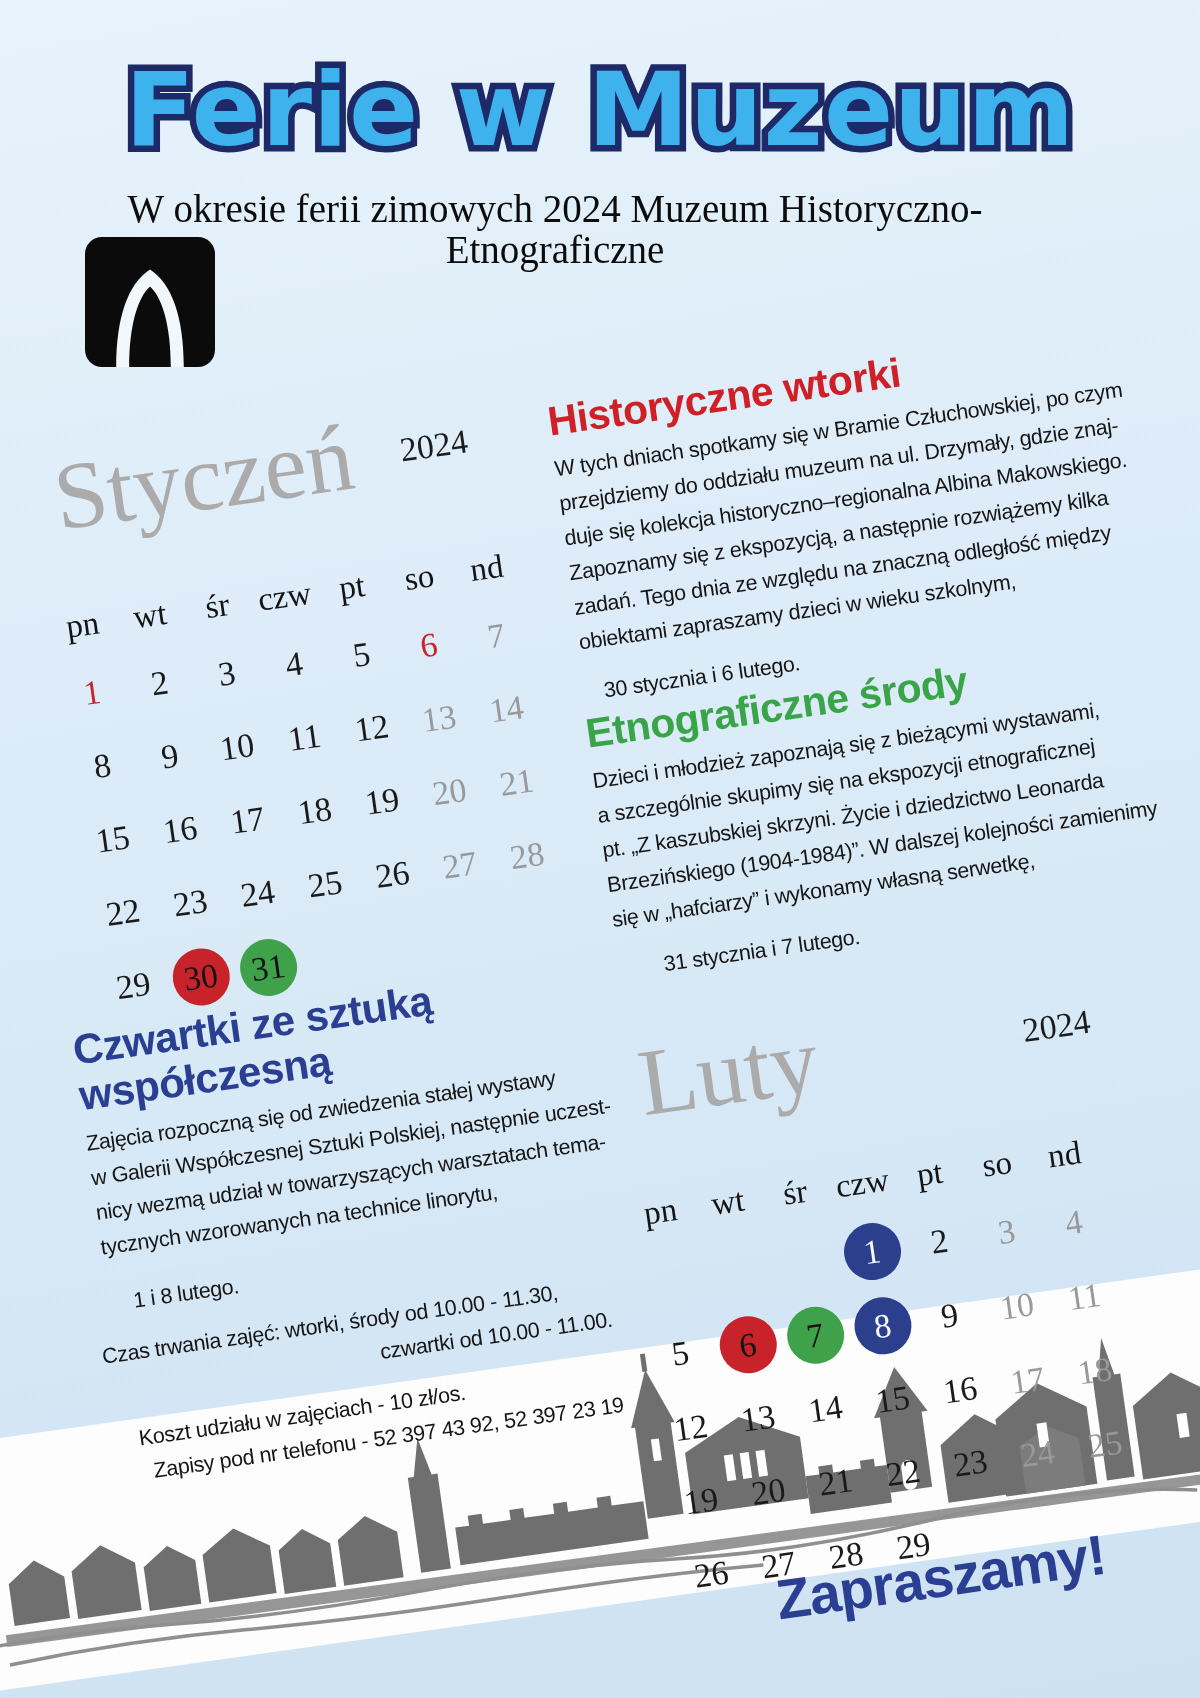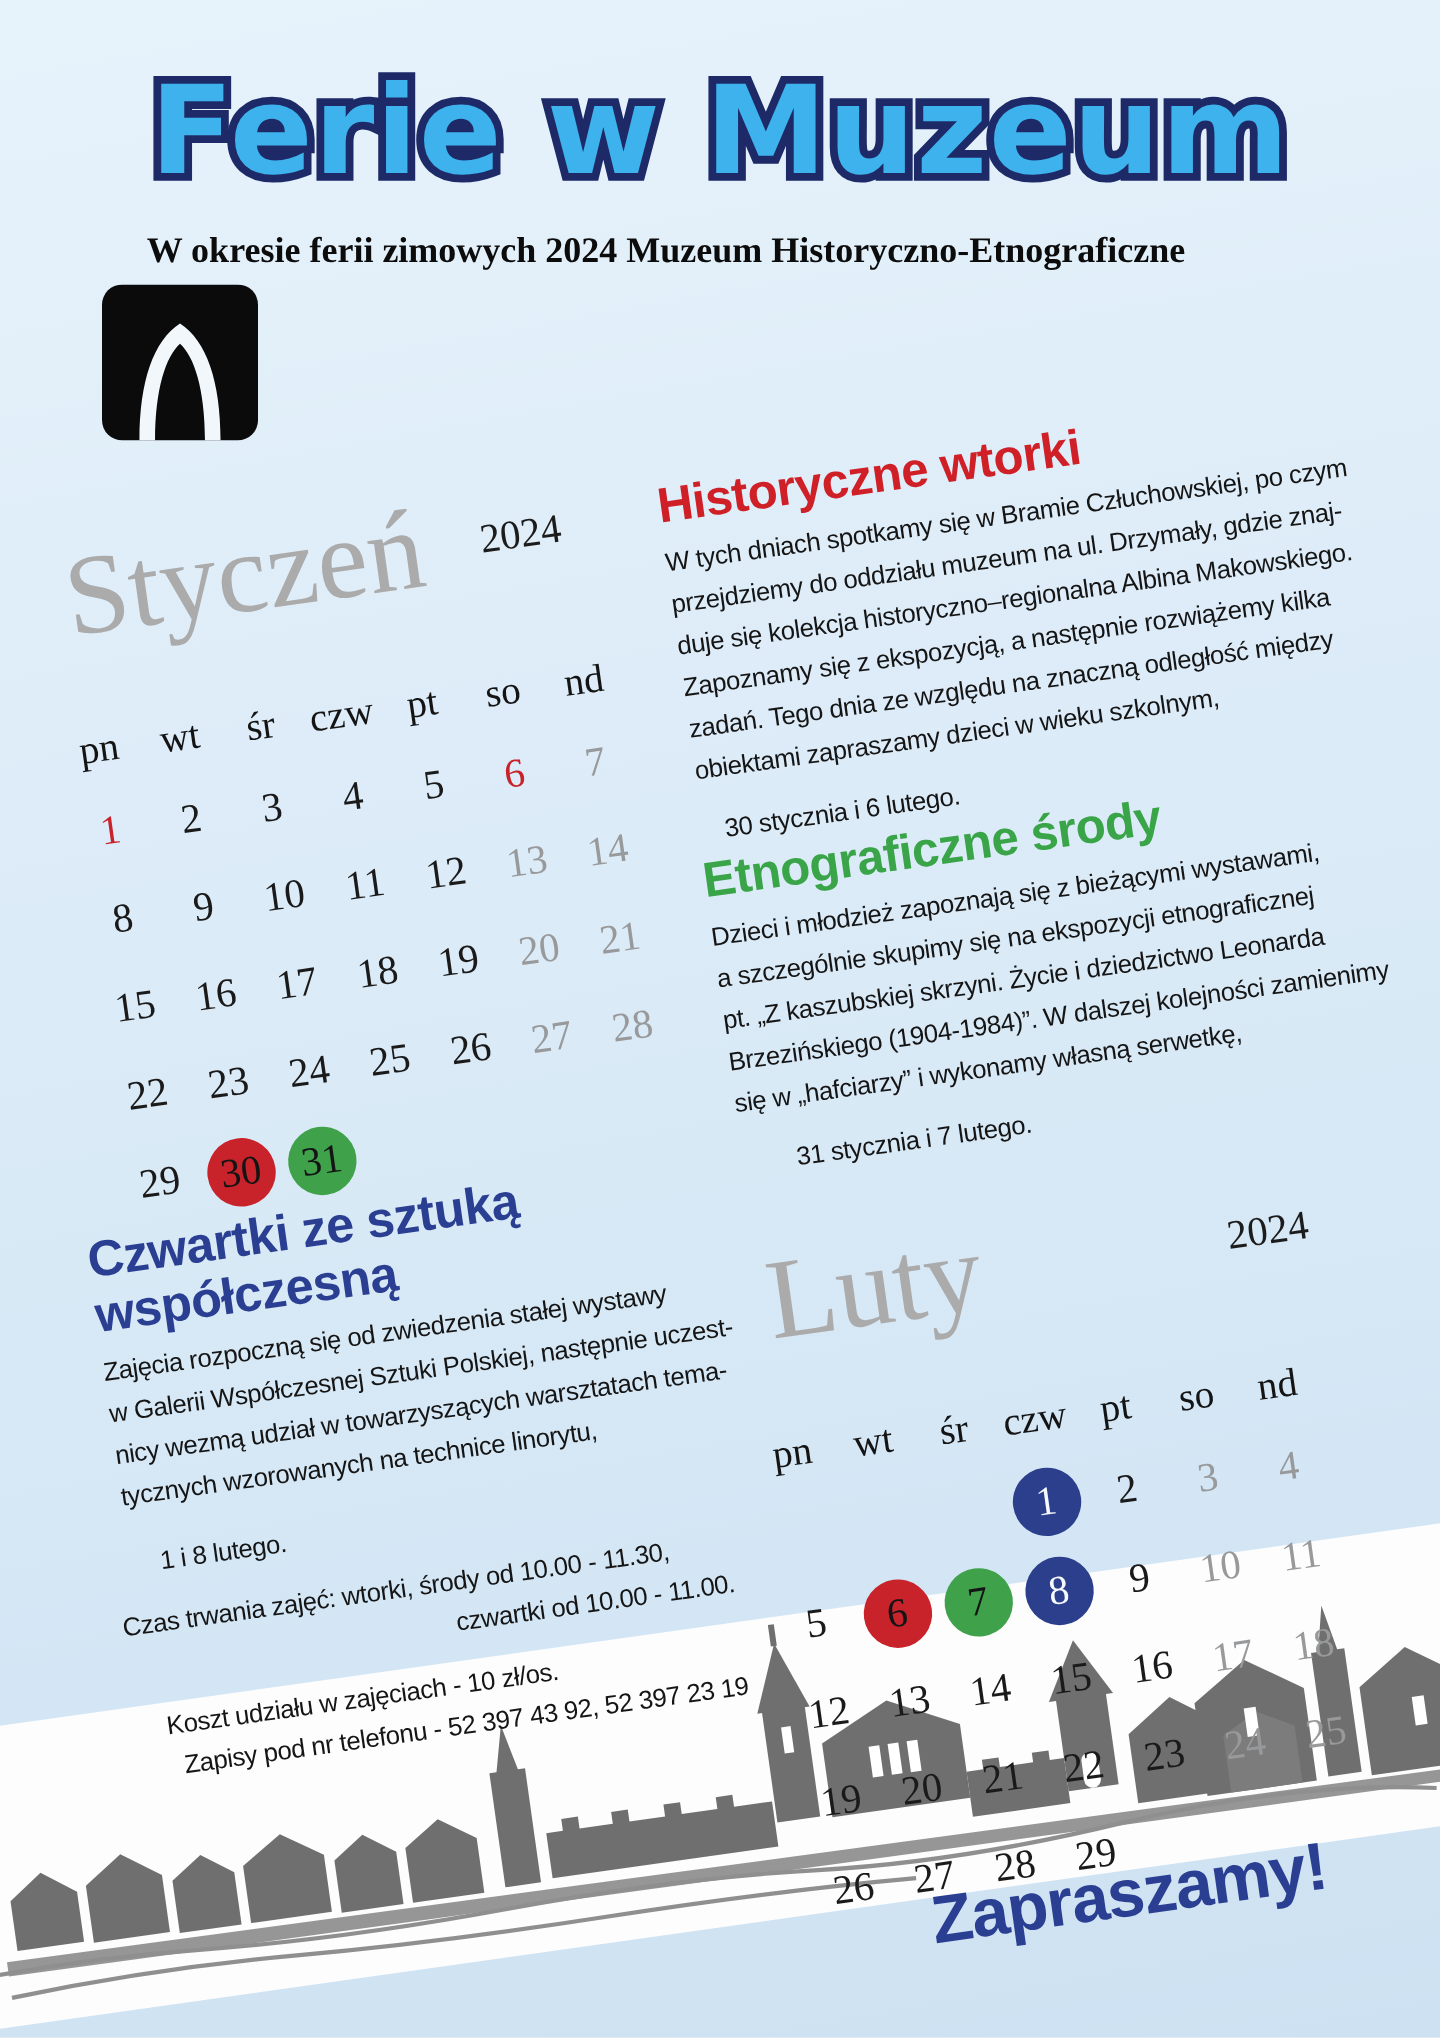--- a/index.html
+++ b/index.html
@@ -9,21 +9,21 @@
 
   
   .title-wrap{position:absolute;top:50px;left:0;width:100%;height:165px;z-index:3;}
   .title-layer{position:absolute;left:0;right:0;top:0;text-align:center;
     font-family:"DejaVu Sans",sans-serif;font-weight:bold;font-size:102px;letter-spacing:1px;}
   .title-stroke{-webkit-text-stroke:13px #1d2a67;color:#1d2a67;}
   .title-fill{color:#3db2ec;}
 
   
   .intro{position:absolute;top:188px;left:45px;width:1020px;text-align:center;z-index:3;}
-  .intro .line{font-weight:bold;font-size:30px;line-height:41px;color:#0c0c0c;}
+  .intro .line{font-weight:normal;font-size:39px;line-height:41px;color:#0c0c0c;}
 
   
   .logo{position:absolute;left:85px;top:237px;width:130px;height:130px;z-index:3;}
 
   
   .band{position:absolute;left:-150px;top:1355px;width:1500px;height:250px;background:#fdfdfe;
     transform:rotate(-8deg);z-index:1;}
   .band svg{position:absolute;left:0;top:0;width:1500px;height:250px;}
 
   

